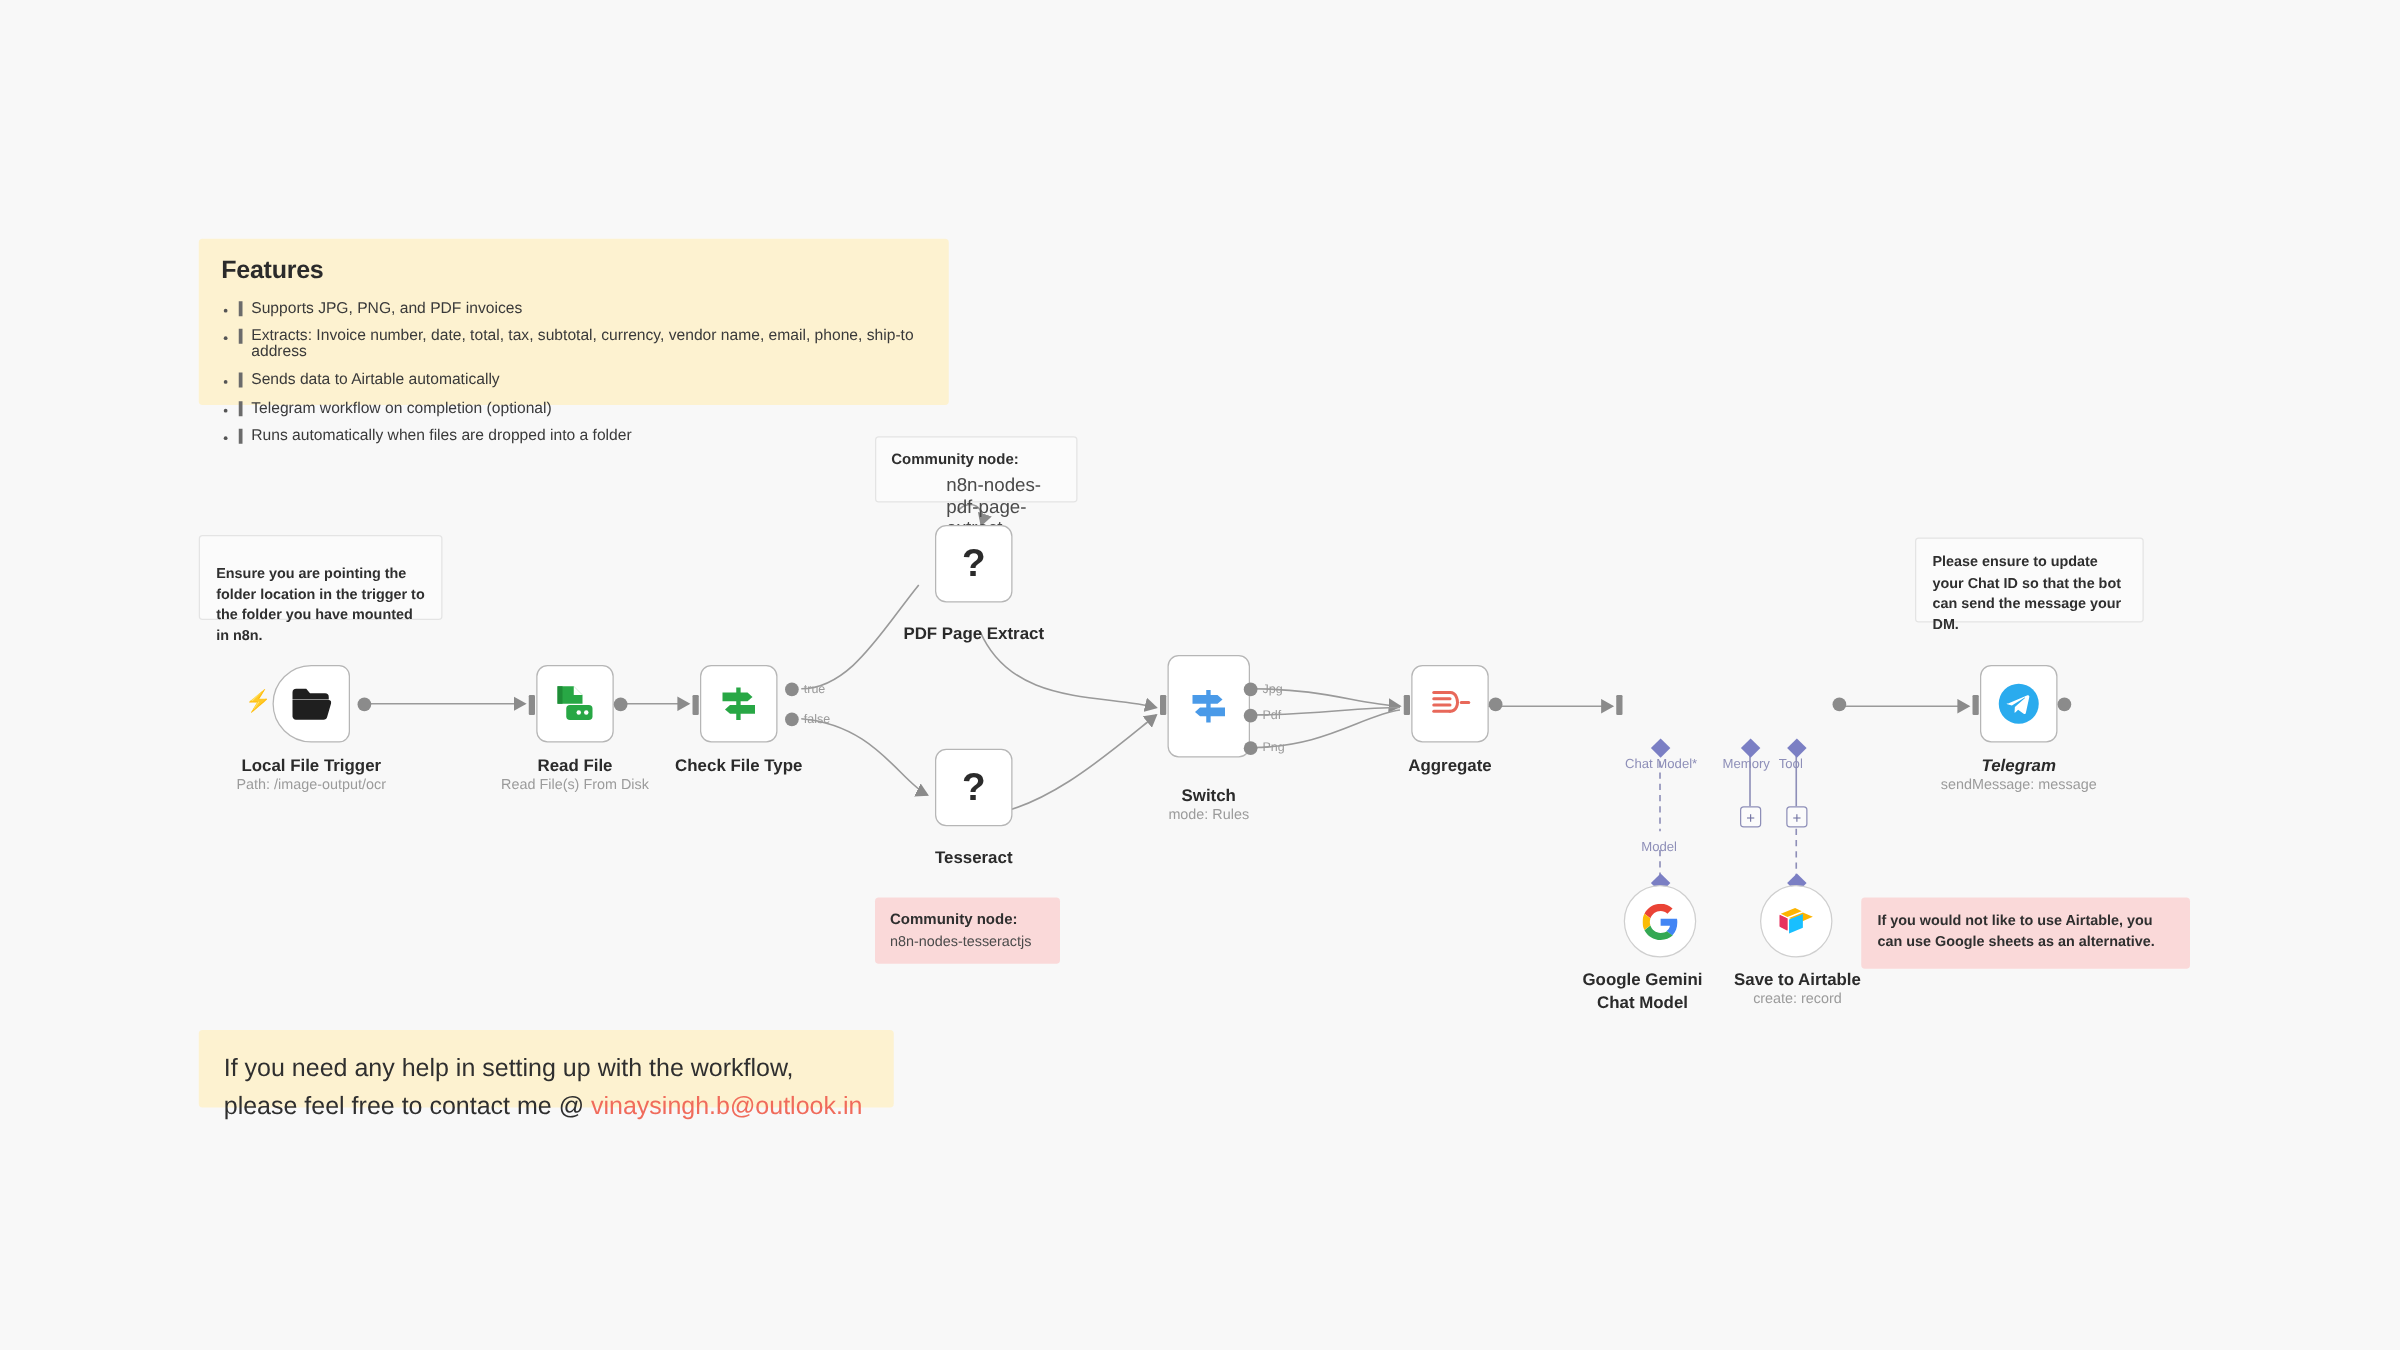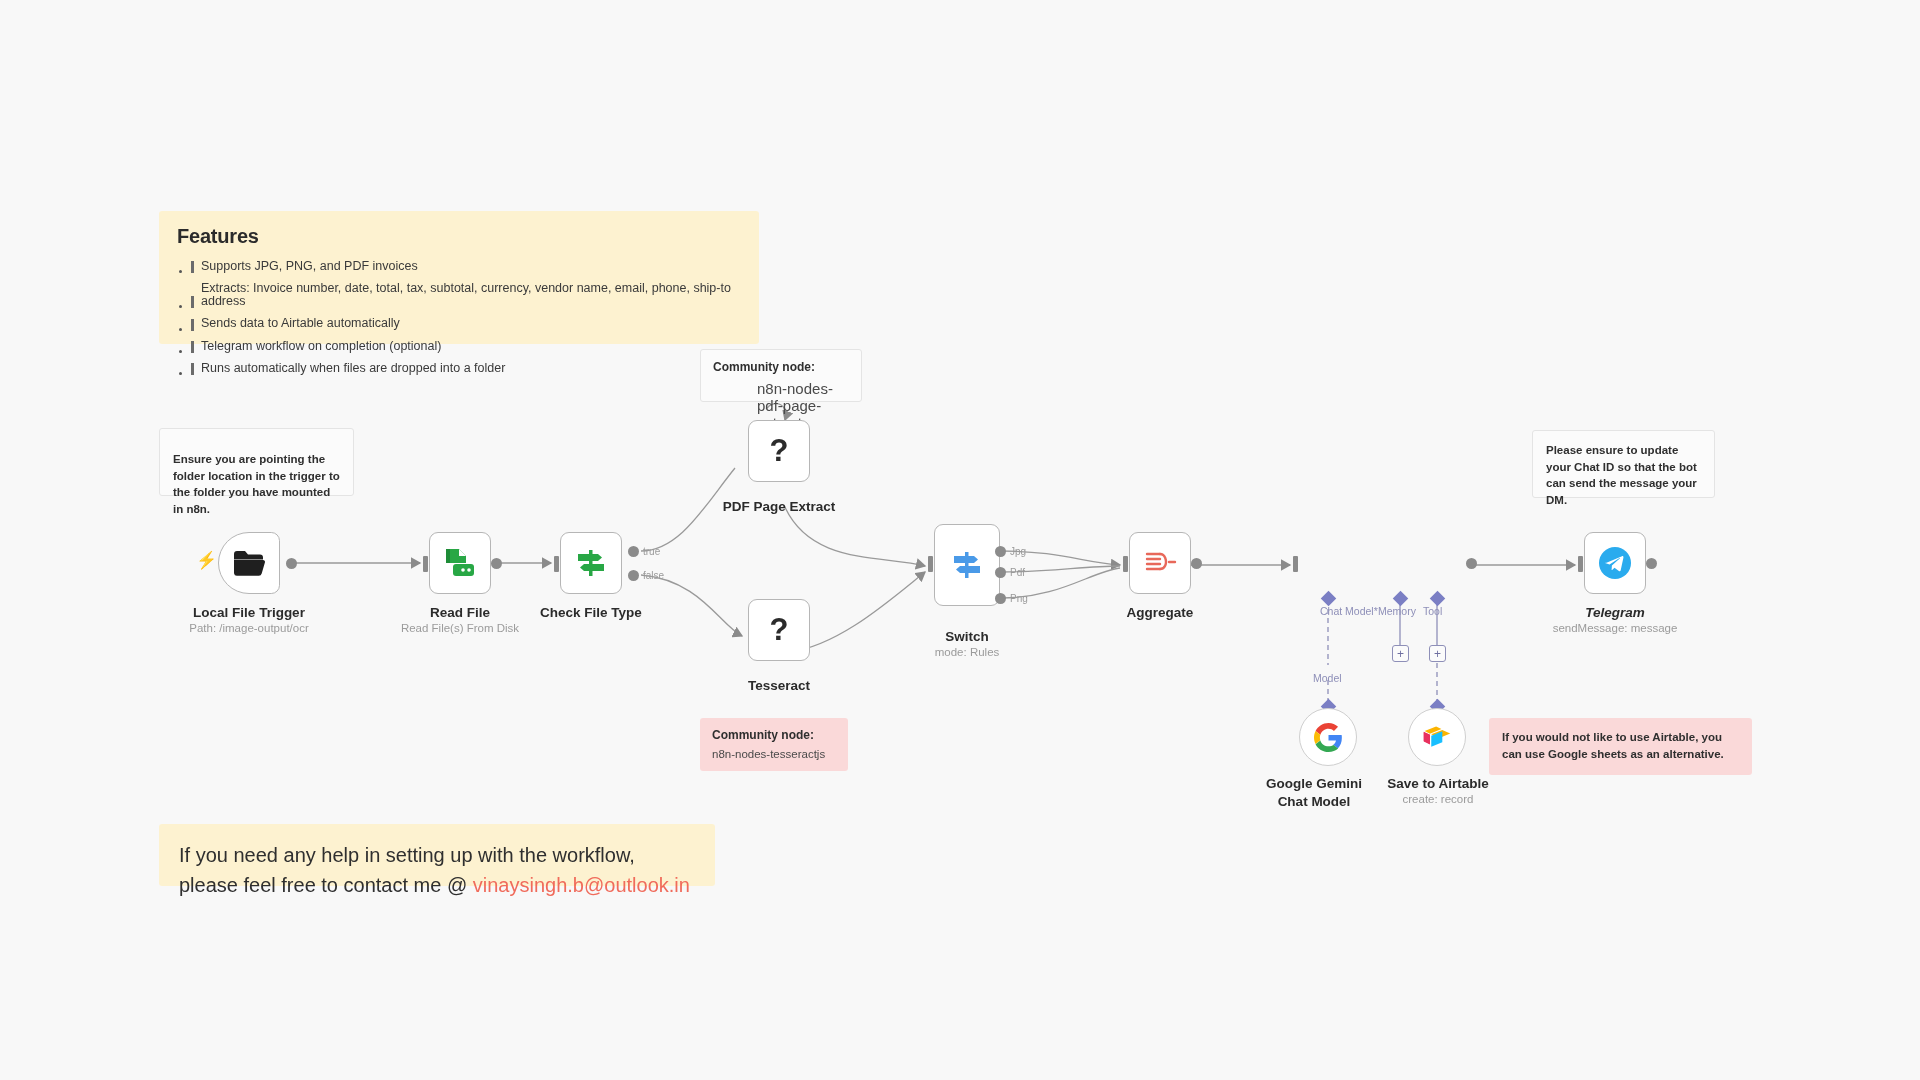--- a/index.html
+++ b/index.html
@@ -24,21 +24,21 @@
   .sticky.white  { background: #fbfbfb; border: 1px solid #e4e4e4; }
   .sticky.pink   { background: #fad9d9; }
 
   .sticky h2 {
     font-size: 20px; font-weight: 700; color: #2b2b2b;
     margin-bottom: 12px; letter-spacing: -0.2px;
   }
   .sticky ul { list-style: none; }
   .sticky li {
     font-size: 12.5px; color: #3a3a3a; line-height: 1.05;
-    margin-bottom: 9px; display: flex; align-items: flex-end;
+    margin-bottom: 9px; display: flex; align-items: flex-start;
   }
   .bullet-dot {
     display: inline-block; width: 3px; height: 3px; border-radius: 50%;
     background: #555; margin: 7px 9px 0 2px; flex: none;
   }
   .bar {
     display: inline-block; width: 3px; height: 12px;
     background: #6b6b6b; margin: 1px 7px 0 0; flex: none;
   }
   .note-text {
@@ -161,21 +161,21 @@
 
     <g fill="none" stroke="#8e8fb8" stroke-width="1.3">
       <path d="M1328,600 L1328,665" stroke-dasharray="5 4"></path>
       <path d="M1328,680 L1328,705" stroke-dasharray="5 4"></path>
       <path d="M1400,600 L1400,645"></path>
       <path d="M1437,600 L1437,645"></path>
       <path d="M1437,663 L1437,705" stroke-dasharray="5 4"></path>
     </g>
   </svg>
 
-  <div class="sticky yellow" style="left:159px; top:191px; width:600px; height:133px;margin-top:20px;">
+  <div class="sticky yellow" style="left:159px; top:191px; width:600px; height:133px;">
     <h2>Features</h2>
     <ul>
       <li>
           <span class="bullet-dot"></span>
           <span class="bar"></span>
           <span>Supports JPG, PNG, and PDF invoices</span>
         </li>
       <li>
           <span class="bullet-dot"></span>
           <span class="bar"></span>
@@ -307,21 +307,21 @@
       </g>
     </svg>
   </div>
   <div class="port" style="left:1191px; top:558px;"></div>
   <div class="node-label" style="left:1072px; top:604px; width:176px;">Aggregate</div>
 
   <div class="port-in" style="left:1293px; top:556px;"></div>
   <div class="port" style="left:1466px; top:558px;"></div>
 
   <div class="diamond" style="left:1323px; top:593px;"></div>
-  <div class="sub-port-label" style="left:1300px; top:605px;margin-left:20px;">Chat Model*</div>
+  <div class="sub-port-label" style="left:1300px; top:605px;">Chat Model*</div>
   <div class="diamond" style="left:1395px; top:593px;"></div>
   <div class="sub-port-label" style="left:1378px; top:605px;">Memory</div>
   <div class="diamond" style="left:1432px; top:593px;"></div>
   <div class="sub-port-label" style="left:1423px; top:605px;">Tool</div>
 
   <div class="plusbox" style="left:1392px; top:645px;">+</div>
   <div class="plusbox" style="left:1429px; top:645px;">+</div>
 
   <div class="sub-port-label" style="left:1313px; top:672px;">Model</div>
 

